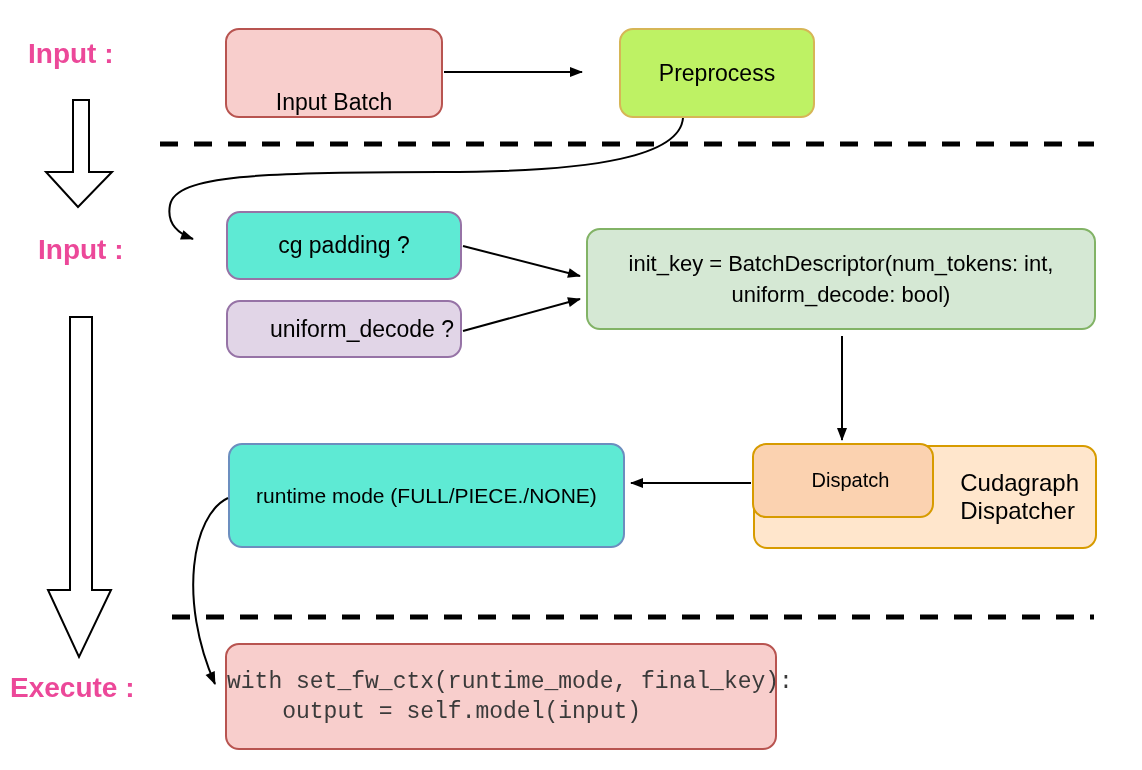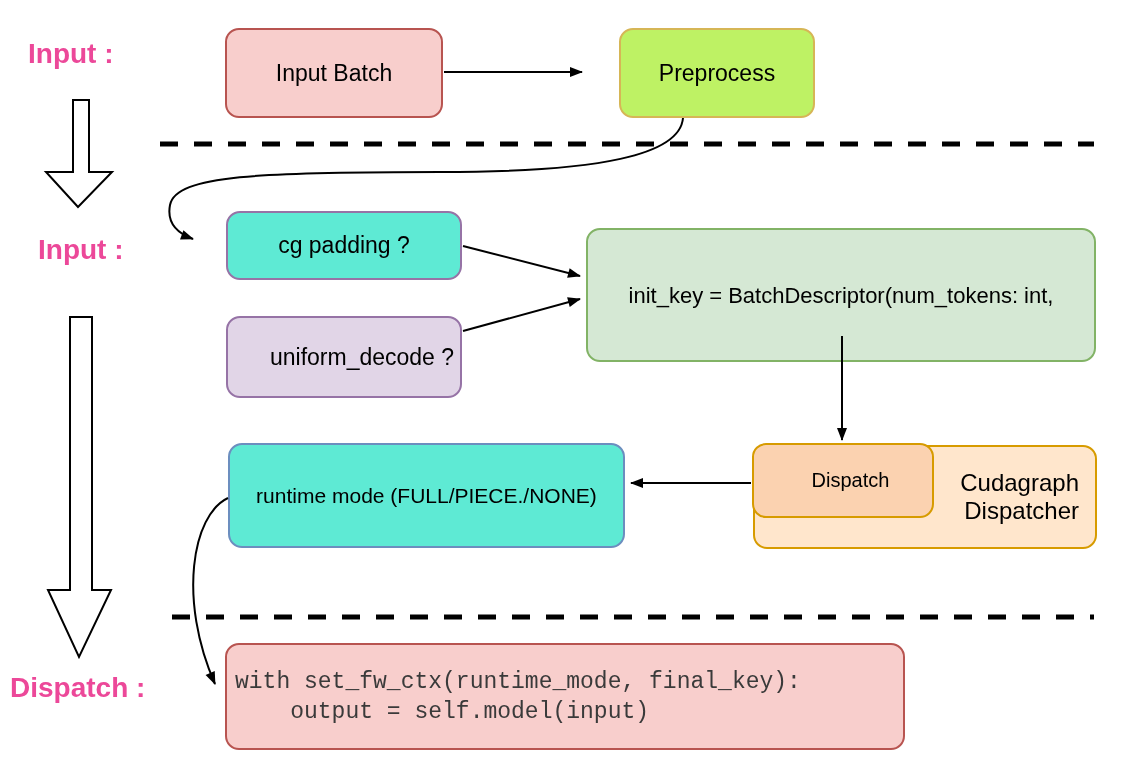--- a/index.html
+++ b/index.html
@@ -19,42 +19,42 @@
     position:absolute; box-sizing:border-box;
     border:2px solid #000; border-radius:14px;
     display:flex; flex-direction:column; align-items:center; justify-content:center;
     text-align:center; color:#000;
   }
   .node span { display:block; }
 
   #node-input-batch   { left:225px; top:28px;  width:218px; height:90px;  font-size:23px; }
   #node-preprocess    { left:587px; top:28px;  width:196px; height:90px;  font-size:23px; }
   #node-cg-padding    { left:226px; top:211px; width:236px; height:69px;  font-size:23px; }
-  #node-uniform-decode{ left:226px; top:316px; width:236px; height:82px;  font-size:23px;padding-left:36px; }
-  #node-init-key      { left:586px; top:228px; width:510px; height:134px; font-size:22px; line-height:31px; }
+  #node-uniform-decode{ left:226px; top:300px; width:236px; height:58px;  font-size:23px;padding-left:36px; }
+  #node-init-key      { left:586px; top:228px; width:510px; height:102px; font-size:22px; line-height:31px; }
   #node-cudagraph     { left:753px; top:445px; width:344px; height:104px; font-size:24px; line-height:28px;
                         align-items:center; justify-content:flex-end; flex-direction:row; padding-right:16px; }
-  #node-cudagraph .two-line { text-align:right; }
+  #node-cudagraph .two-line { text-align:left; }
   #node-dispatch      { left:752px; top:443px; width:182px; height:75px;  font-size:20px; z-index:2; }
   #node-runtime-mode  { left:228px; top:443px; width:397px; height:105px; font-size:21px; line-height:32px; }
   #node-execute-code  {
-    left:225px; top:643px; width:680px; height:107px;
+    left:225px; top:643px; width:552px; height:107px;
     font-family:"Liberation Mono", monospace; font-size:23px; line-height:30px;
-    color:#3a3a3a; align-items:flex-start; text-align:center; padding-left:8px;
+    color:#3a3a3a; align-items:flex-start; text-align:center; padding-left:0;
     white-space:pre;
   }
 
   #connector-layer { position:absolute; left:0; top:0; width:1142px; height:770px; z-index:1; }
 </style>
 </head>
 <body>
 
 <div class="stage-label" id="label-input">Input :</div>
 <div class="stage-label" id="label-plan">Input :</div>
-<div class="stage-label" id="label-execute">Dispatch :</div>
+<div class="stage-label" id="label-execute">Execute :</div>
 
 <svg id="connector-layer" width="1142" height="770" viewBox="0 0 1142 770">
   <defs>
     <marker id="arrow" markerUnits="userSpaceOnUse" markerWidth="16" markerHeight="14" refX="13" refY="6" orient="auto">
       <path d="M1,1 L14,6 L1,11 Z" fill="#000"></path>
     </marker>
   </defs>
 
   <line x1="160" y1="144" x2="1094" y2="144" stroke="#000" stroke-width="5" stroke-dasharray="18,16"></line>
   <line x1="172" y1="617" x2="1094" y2="617" stroke="#000" stroke-width="5" stroke-dasharray="18,16"></line>
@@ -65,38 +65,39 @@
   <path d="M444,72 L582,72" fill="none" stroke="#000" stroke-width="2" marker-end="url(#arrow)"></path>
   <path d="M463,246 L580,276" fill="none" stroke="#000" stroke-width="2" marker-end="url(#arrow)"></path>
   <path d="M463,331 L580,299" fill="none" stroke="#000" stroke-width="2" marker-end="url(#arrow)"></path>
   <path d="M842,336 L842,440" fill="none" stroke="#000" stroke-width="2" marker-end="url(#arrow)"></path>
   <path d="M751,483 L631,483" fill="none" stroke="#000" stroke-width="2" marker-end="url(#arrow)"></path>
 
   <path d="M683,118 C680,155 600,172 440,172 C260,172 176,175 170,205 C166,226 182,235 193,239" fill="none" stroke="#000" stroke-width="2" marker-end="url(#arrow)"></path>
   <path d="M228,498 C192,515 178,600 215,684" fill="none" stroke="#000" stroke-width="2" marker-end="url(#arrow)"></path>
 </svg>
 
-<div class="node" id="node-input-batch" style="background-color: rgb(248, 206, 204); border-color: rgb(184, 84, 80);">
+<div class="node" id="node-input-batch" style="background-color: rgb(248, 206, 204); border-color: rgb(184, 84, 80); justify-content: flex-end;">
   <span>Input Batch</span>
 </div>
 
 <div class="node" id="node-preprocess" style="background-color: #bef264; border-color: rgb(214, 182, 86); margin-left: 32px;">
   <span>Preprocess</span>
 </div>
 
 <div class="node" id="node-cg-padding" style="background-color: #5eead4; border-color: rgb(150, 115, 166);">
   <span>cg padding ?</span>
 </div>
 
 <div class="node" id="node-uniform-decode" style="background-color: rgb(225, 213, 231); border-color: rgb(150, 115, 166);">
   <span>uniform_decode ?</span>
 </div>
 
 <div class="node" id="node-init-key" style="background-color: rgb(213, 232, 212); border-color: rgb(130, 179, 102);">
   <span>init_key = BatchDescriptor(num_tokens: int,</span>
+  <span>uniform_decode: bool)</span>
 </div>
 
 <div class="node" id="node-cudagraph" style="background-color: rgb(255, 230, 204); border-color: rgb(215, 155, 0);">
   <div class="two-line">
     <span>Cudagraph</span>
     <span>Dispatcher</span>
   </div>
 </div>
 
 <div class="node" id="node-dispatch" style="background-color: rgb(251, 210, 176); border-color: rgb(215, 155, 0); padding-left: 15px;">

